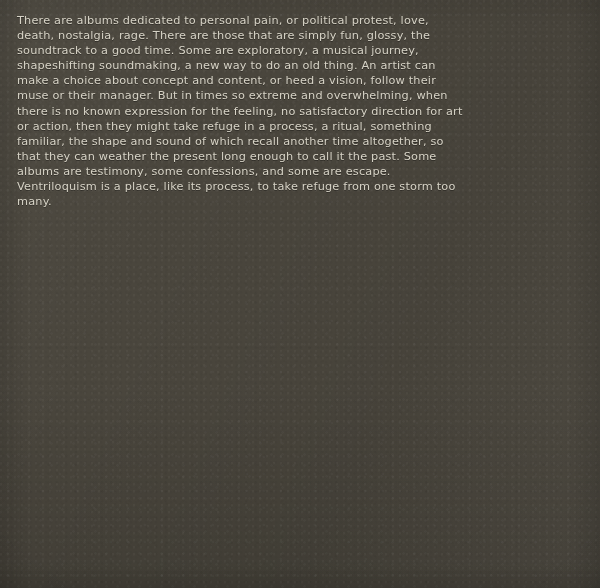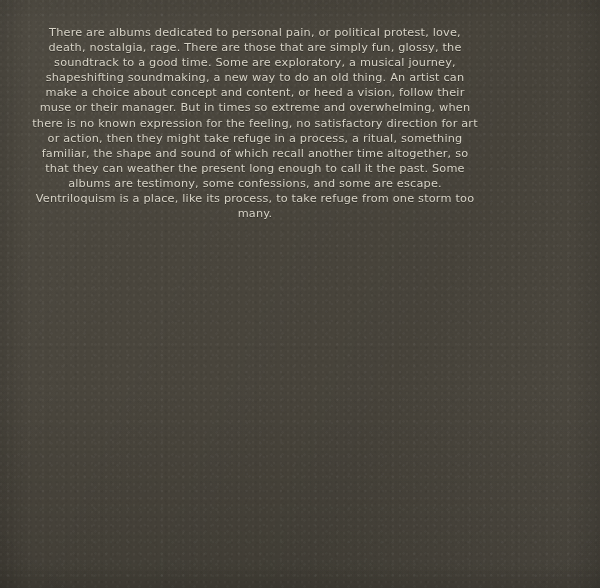--- a/index.html
+++ b/index.html
@@ -41,26 +41,26 @@
     background:
       radial-gradient(ellipse 120% 115% at 50% 45%, rgba(0,0,0,0) 55%, rgba(0,0,0,0.16) 100%),
       linear-gradient(90deg, rgba(0,0,0,0.10) 0%, rgba(0,0,0,0) 5%, rgba(0,0,0,0) 95%, rgba(0,0,0,0.12) 100%),
       linear-gradient(180deg, rgba(0,0,0,0.06) 0%, rgba(0,0,0,0) 4%, rgba(0,0,0,0) 96%, rgba(0,0,0,0.10) 100%);
   }
   #liner-text {
     position: absolute;
     left: 17px;
     top: 13px;
     width: 452px;
-    margin: 12px;
+    margin: 0;
     color: #d7d3c6;
     font-size: 11.3px;
     line-height: 15.1px;
     letter-spacing: 0.18px;
-    text-align: center;
+    text-align: left;
     text-shadow: 0 1px 0 rgba(0,0,0,0.35);
     white-space: pre-wrap;
     z-index: 2;
   }
 </style>
 </head>
 <body>
 
 <div id="page">
   <p id="liner-text">There are albums dedicated to personal pain, or political protest, love, death, nostalgia, rage. There are those that are simply fun, glossy, the soundtrack to a good time. Some are exploratory, a musical journey, shapeshifting soundmaking, a new way to do an old thing. An artist can make a choice about concept and content, or heed a vision, follow their muse or their manager. But in times so extreme and overwhelming, when there is no known expression for the feeling, no satisfactory direction for art or action, then they might take refuge in a process, a ritual, something familiar, the shape and sound of which recall another time altogether, so that they can weather the present long enough to call it the past. Some albums are testimony, some confessions, and some are escape. Ventriloquism is a place, like its process, to take refuge from one storm too many.</p>

